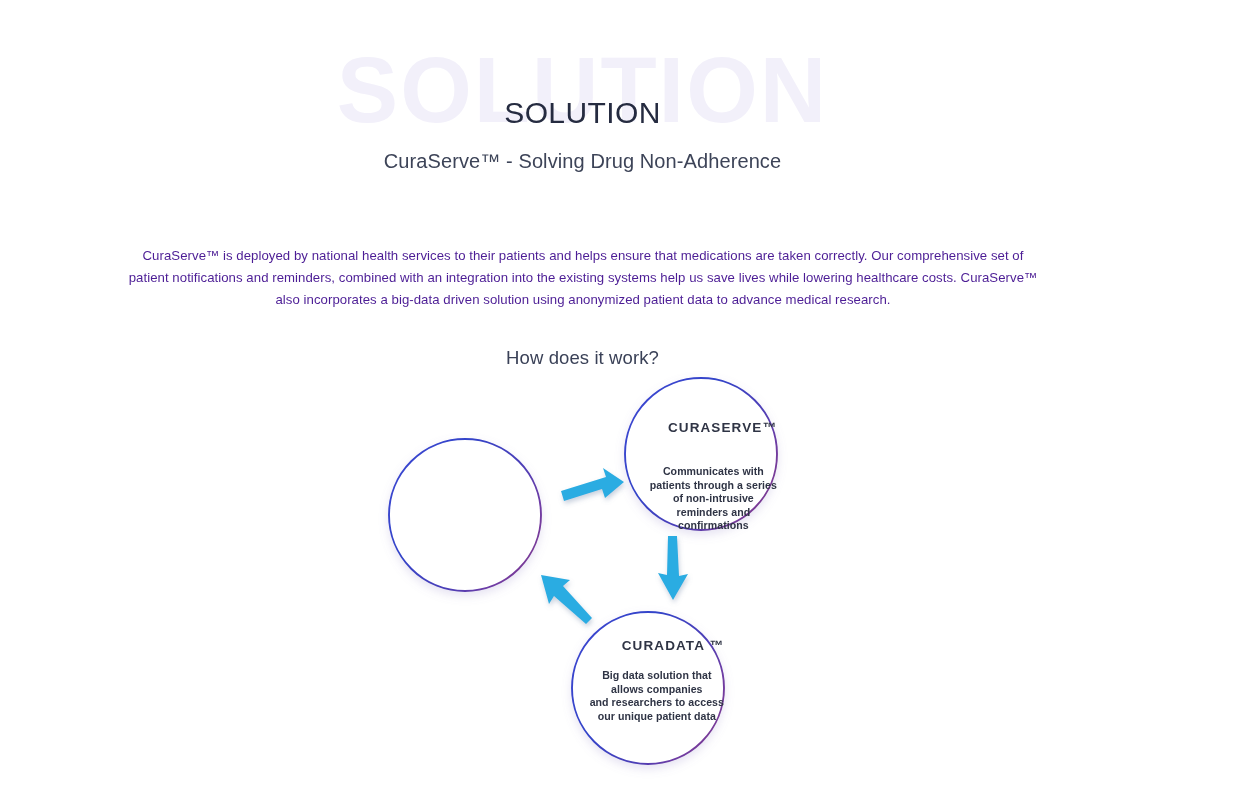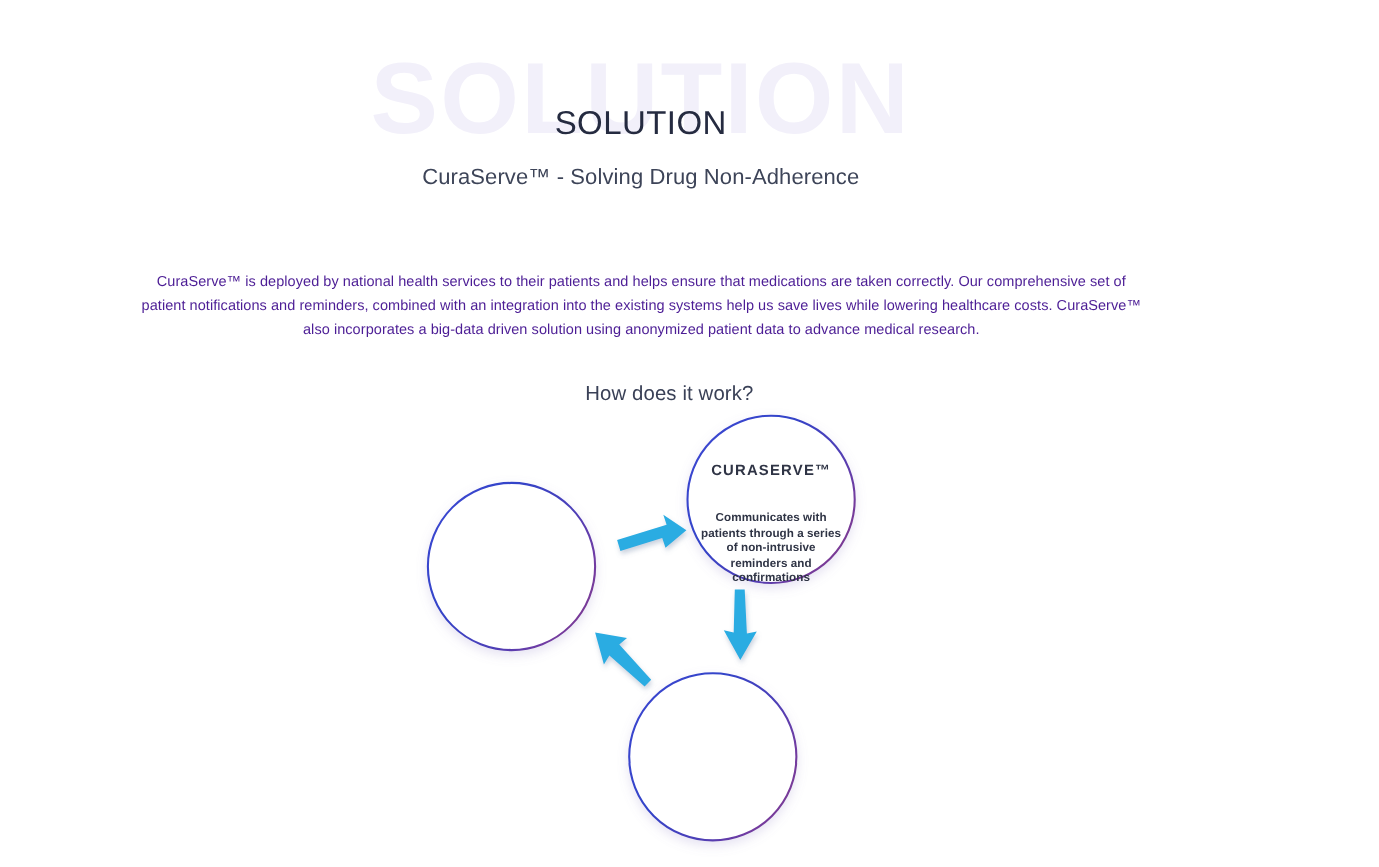--- a/index.html
+++ b/index.html
@@ -83,21 +83,20 @@
   .section-heading {
     position: absolute;
     left: 0;
     top: 332px;
     width: 1165px;
     text-align: center;
     font-size: 18.5px;
     font-weight: 500;
     color: #3a4157;
     letter-spacing: 0.1px;
-    padding-left: 26px;
   }
 
   
   .diagram {
     position: absolute;
     left: 0;
     top: 360px;
     width: 1254px;
     height: 428px;
   }
@@ -105,21 +104,21 @@
   .diagram svg {
     position: absolute;
     left: 0;
     top: 0;
   }
 
   .node {
     position: absolute;
     display: flex;
     flex-direction: column;
-    align-items: center;
+    align-items: flex-end;
     justify-content: flex-start;
     text-align: center;
     box-sizing: border-box;
     pointer-events: none;
   }
   .node-title {
     font-size: 13.5px;
     font-weight: 700;
     letter-spacing: 1.1px;
     color: #2f3445;
@@ -245,14 +244,18 @@
                L 563 226 Z" fill="#2aace2"></path>
     </g>
   </svg>
 
 
   <div class="node" id="node-curaserve">
     <div class="node-title">CURASERVE™</div>
     <div class="node-desc">Communicates with<br>patients through a series<br>of non-intrusive<br>reminders and<br>confirmations</div>
   </div>
 
+  <div class="node" id="node-curadata">
+    <div class="node-title">CURADATA ™</div>
+    <div class="node-desc">Big data solution that<br>allows companies<br>and researchers to access<br>our unique patient data</div>
+  </div>
 
 </div>
 
 </body></html>

